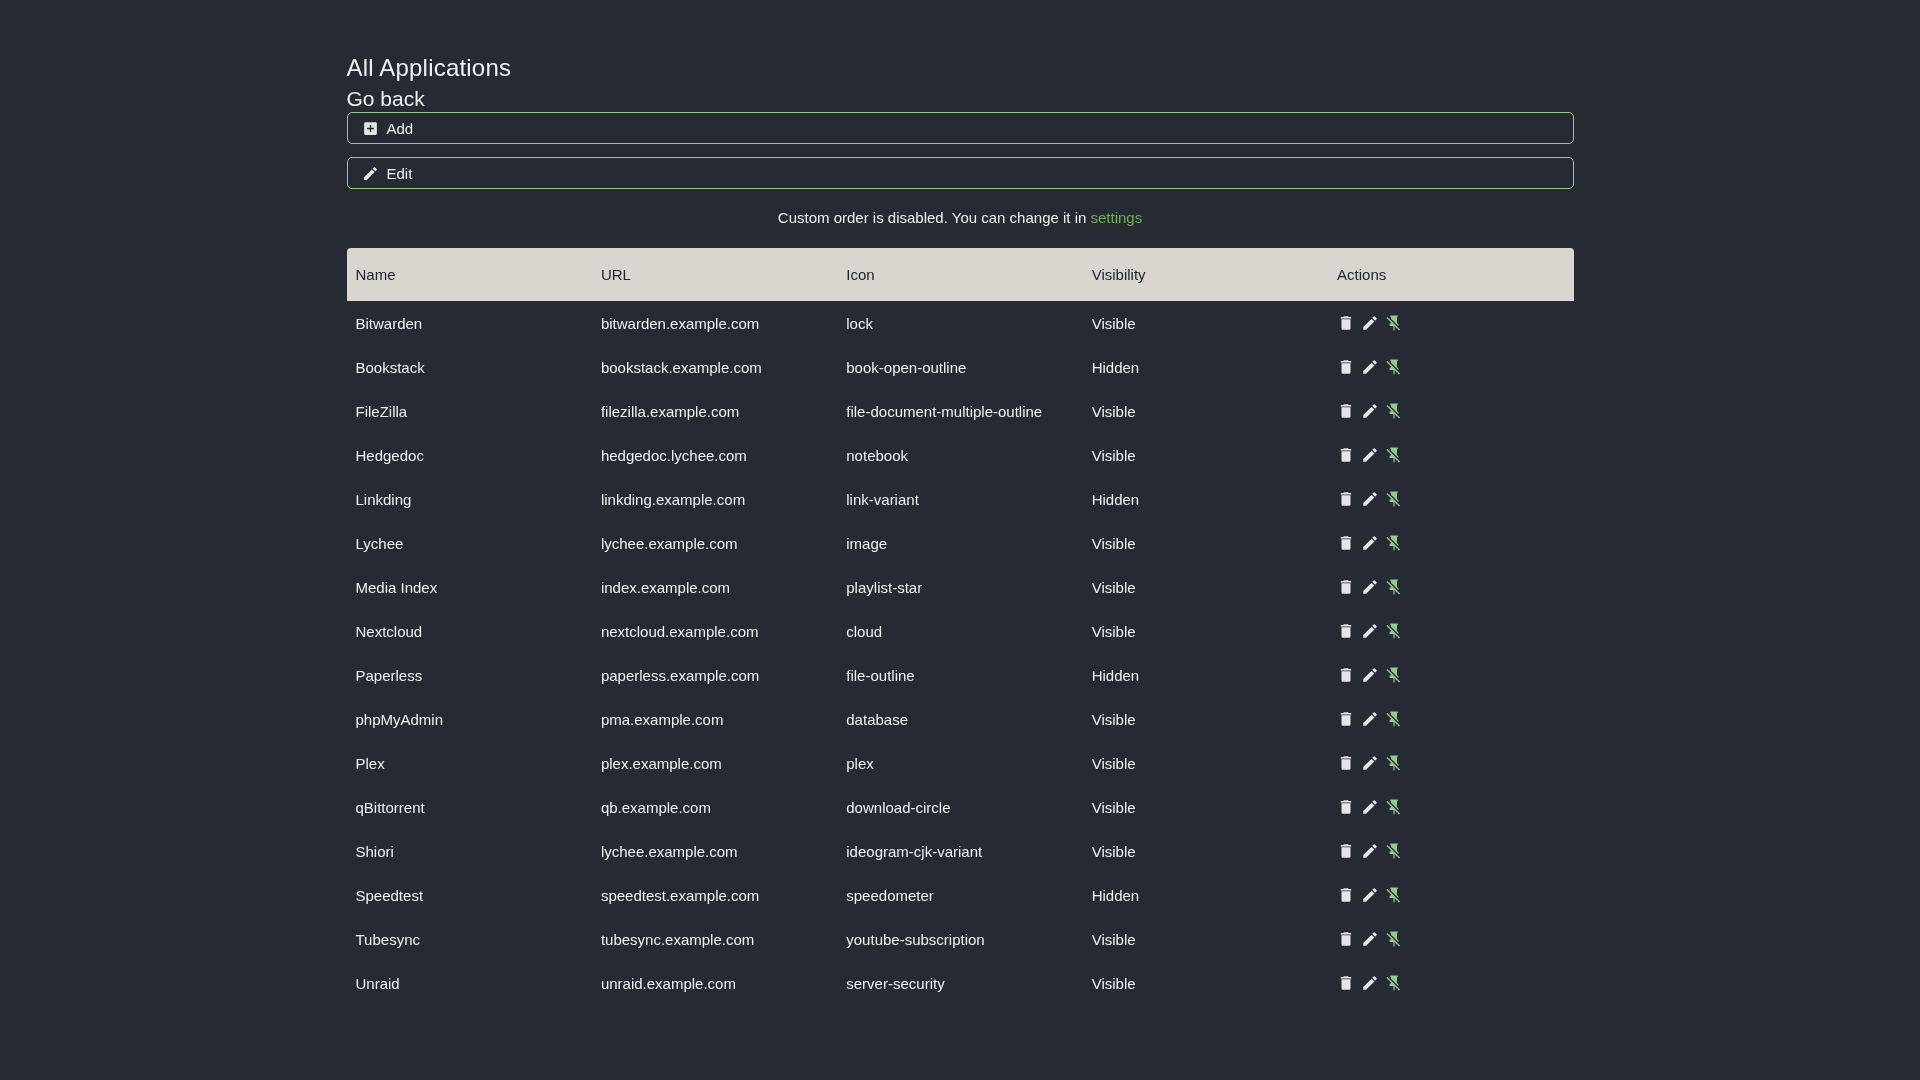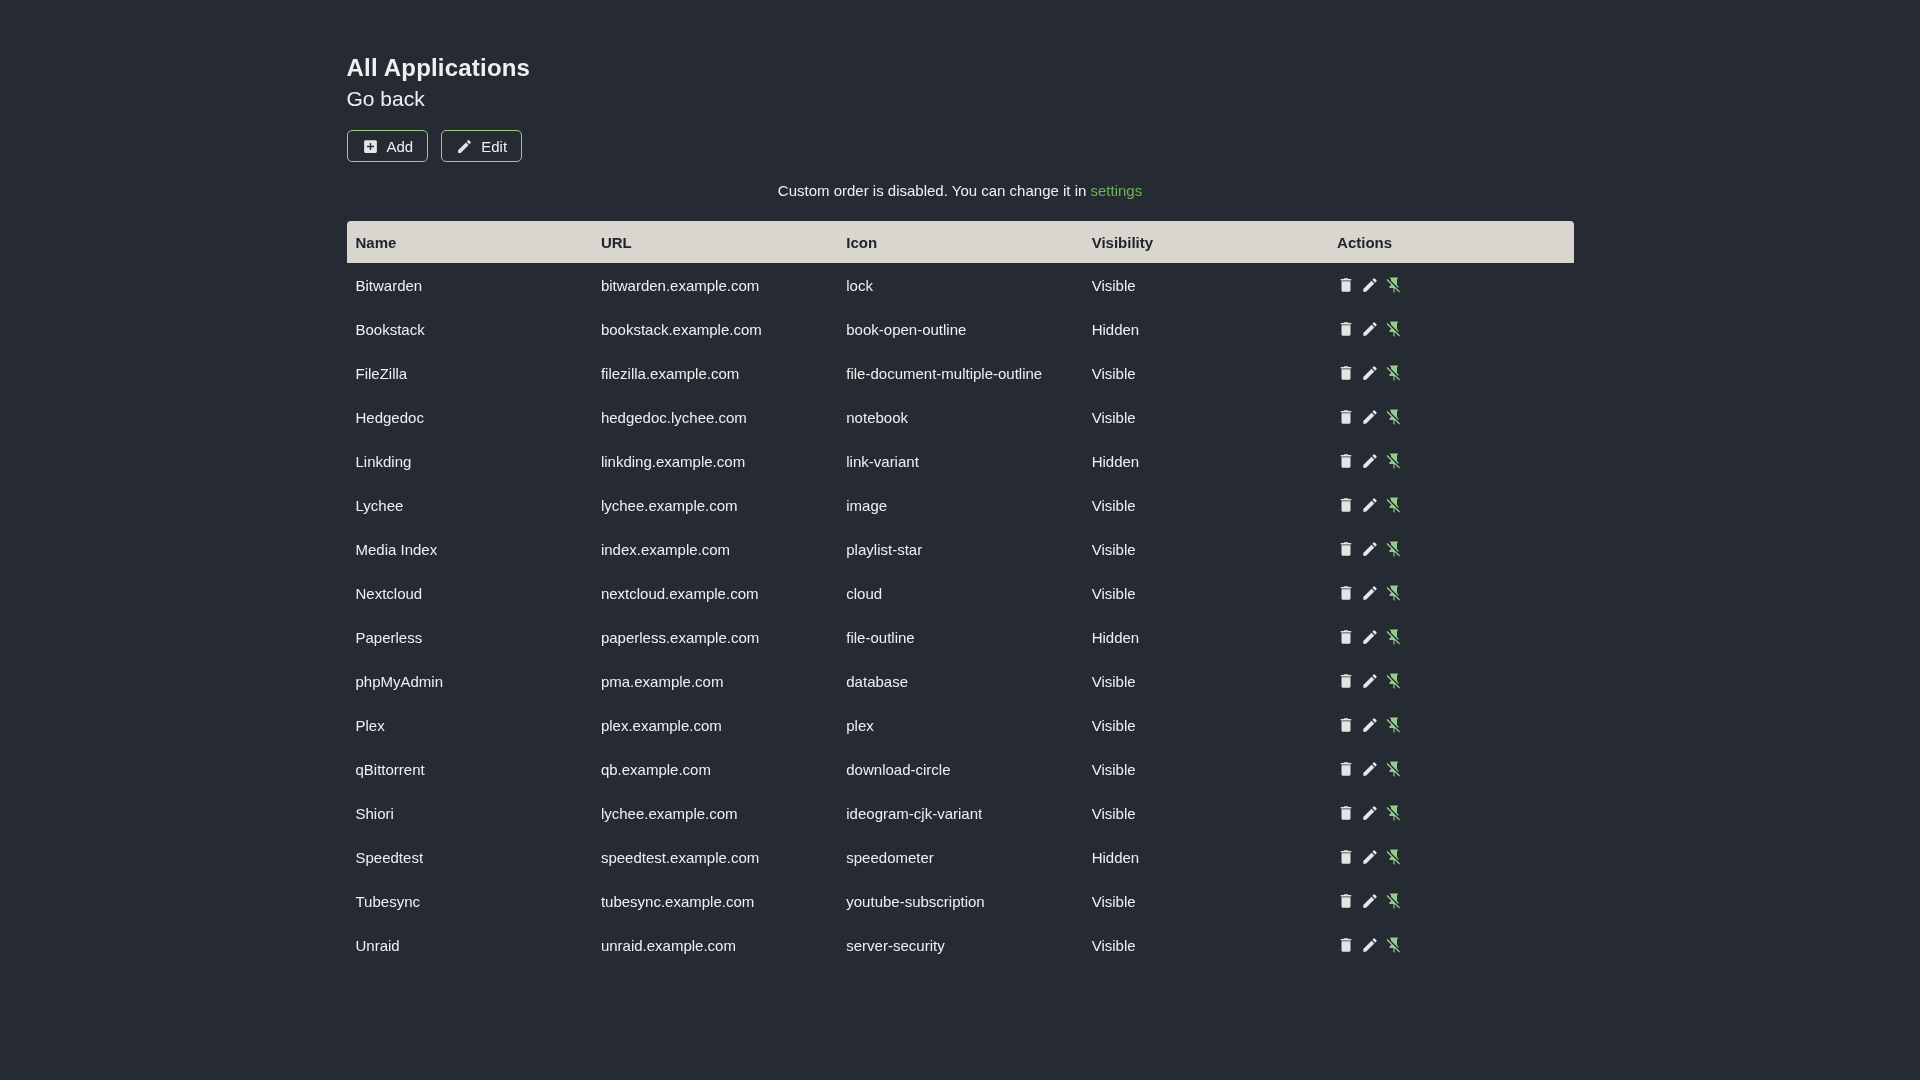--- a/index.html
+++ b/index.html
@@ -14,41 +14,41 @@
   }
   *{box-sizing:border-box;margin:0;padding:0;}
   html,body{background:var(--background);}
   body{
     width:1920px;height:1080px;overflow:hidden;
     font-family:"Liberation Sans","DejaVu Sans",sans-serif;
     color:var(--text);
     padding-top:54px;
   }
   .container{width:1227px;margin:0 auto;}
-  h1.page-title{font-size:24px;font-weight:700;letter-spacing:.2px;margin-bottom:5px;}
+  h1.page-title{font-size:24px;font-weight:400;letter-spacing:.2px;margin-bottom:5px;}
   .go-back{font-size:21px;cursor:pointer;display:inline-block;}
-  .toolbar{margin-top:19px;display:flex;gap:13px;}
+  .toolbar{margin-top:1px;display:flex;gap:13px;flex-direction:column;}
   .btn{
     display:inline-flex;align-items:center;gap:8px;
     background:transparent;color:var(--text);
     border:1px solid var(--button_border);border-radius:5px;
     font-family:inherit;font-size:15px;
     padding:6px 14px;height:32px;cursor:pointer;
   }
   .btn svg{width:17px;height:17px;fill:var(--icon_light);}
   .notice{margin-top:20px;text-align:center;font-size:15px;}
   .notice .settings-link{color:var(--accent_green);text-decoration:none;cursor:pointer;}
   table.apps{
     margin-top:22px;width:100%;border-collapse:collapse;table-layout:fixed;
     font-size:15px;
   }
   table.apps th{
     background:var(--table_header_bg);color:var(--table_header_text);
-    text-align:left;font-weight:700;
-    padding:12px 9px;height:42px;
+    text-align:left;font-weight:400;
+    padding:12px 9px;height:53px;
   }
   table.apps th:first-child{border-radius:4px 0 0 0;}
   table.apps th:last-child{border-radius:0 4px 0 0;}
   table.apps td{
     padding:13px 9px;height:44px;color:var(--text);
     vertical-align:middle;white-space:nowrap;overflow:hidden;
   }
   .actions-cell{display:flex;align-items:center;gap:6px;}
   .action{display:inline-flex;cursor:pointer;}
   .action svg{width:18px;height:18px;fill:var(--icon_light);}

